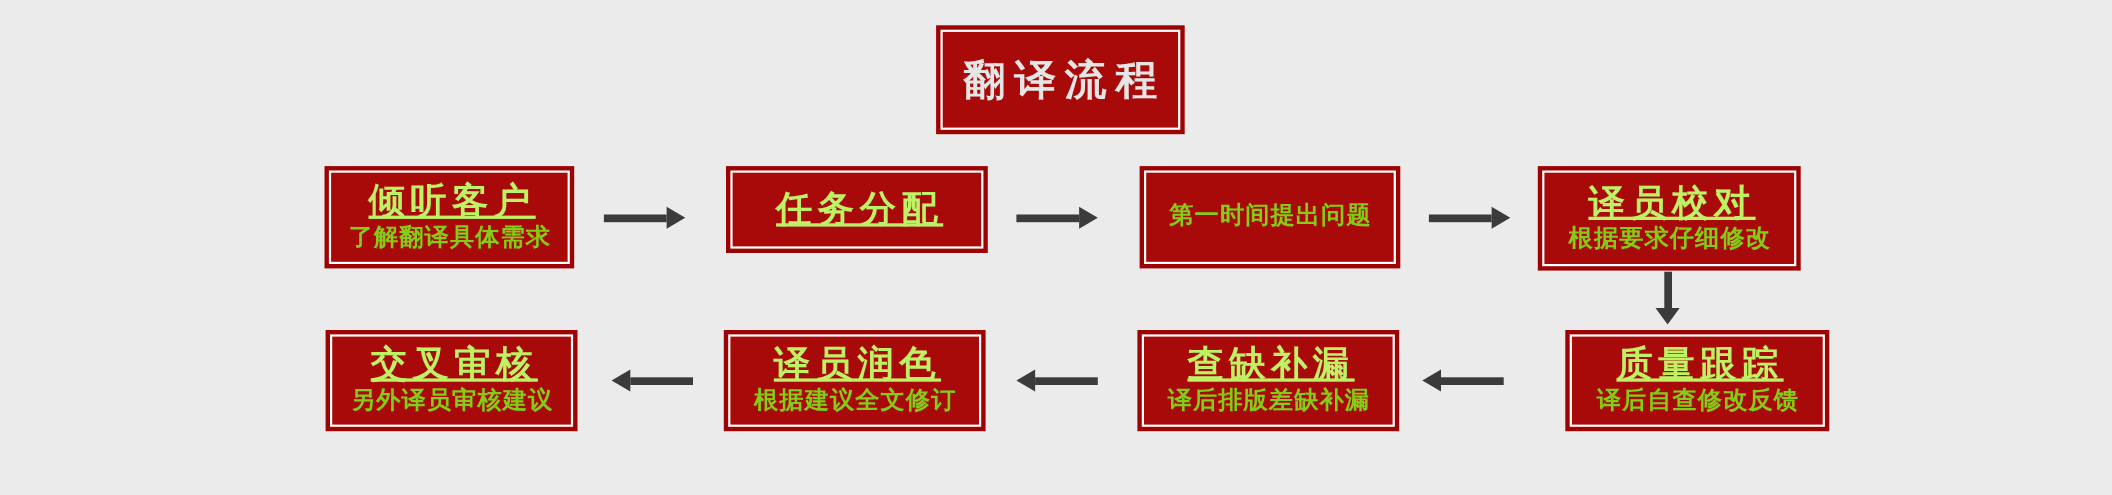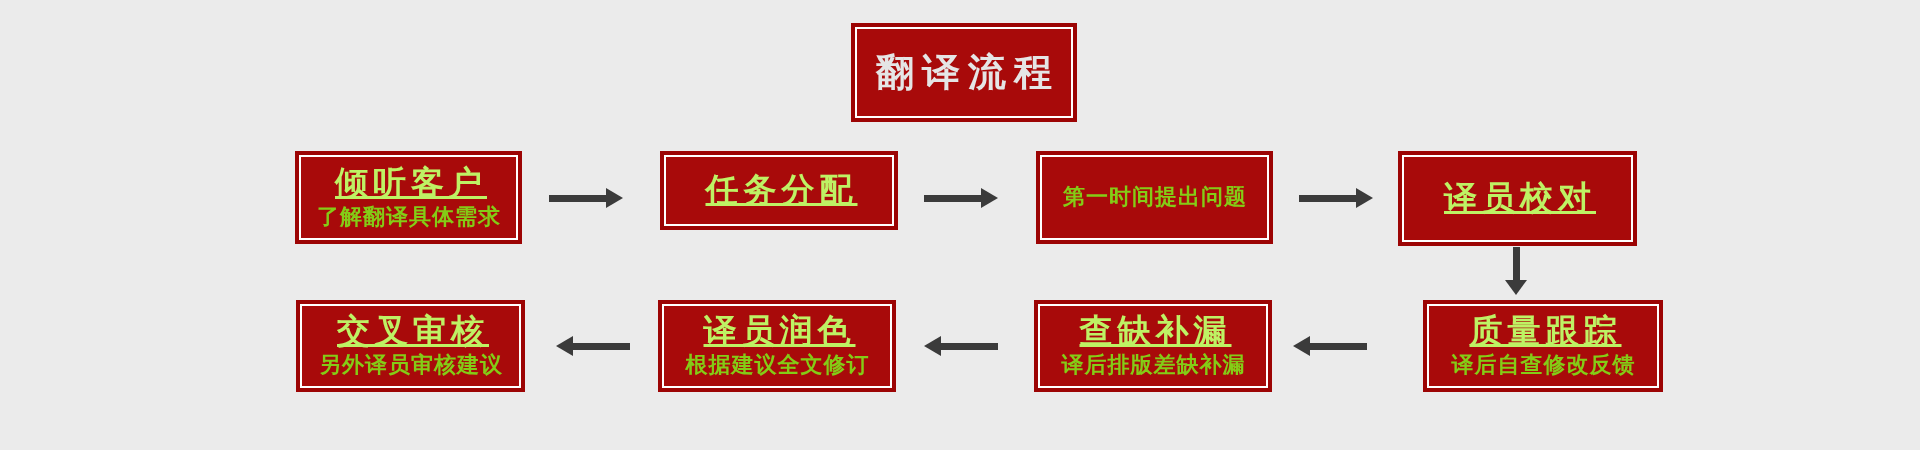--- a/index.html
+++ b/index.html
@@ -120,20 +120,21 @@
 
   <div class="rbox" style="left:1036px; top:151px; width:237px; height:93px;">
     <div class="inner">
       <span class="box-subtitle">第一时间提出问题</span>
     </div>
   </div>
 
   <div class="rbox" style="left:1398px; top:151px; width:239px; height:95px;">
     <div class="inner">
       <span class="box-heading">译员校对</span>
+      <span class="box-subtitle">根据要求仔细修改</span>
     </div>
   </div>
 
   <div class="arrow-h" style="left:549px; top:188px;">
     <div class="shaft"></div>
     <div class="head-right"></div>
   </div>
   <div class="arrow-h" style="left:924px; top:188px;">
     <div class="shaft"></div>
     <div class="head-right"></div>

